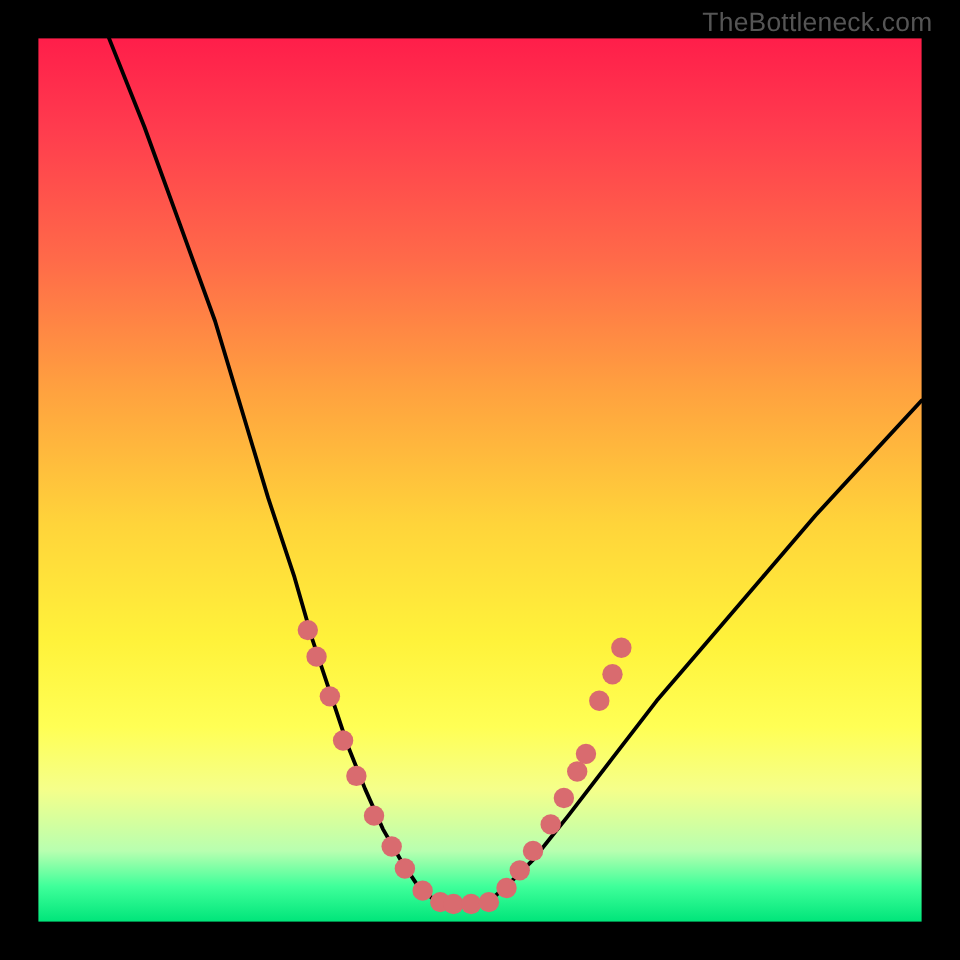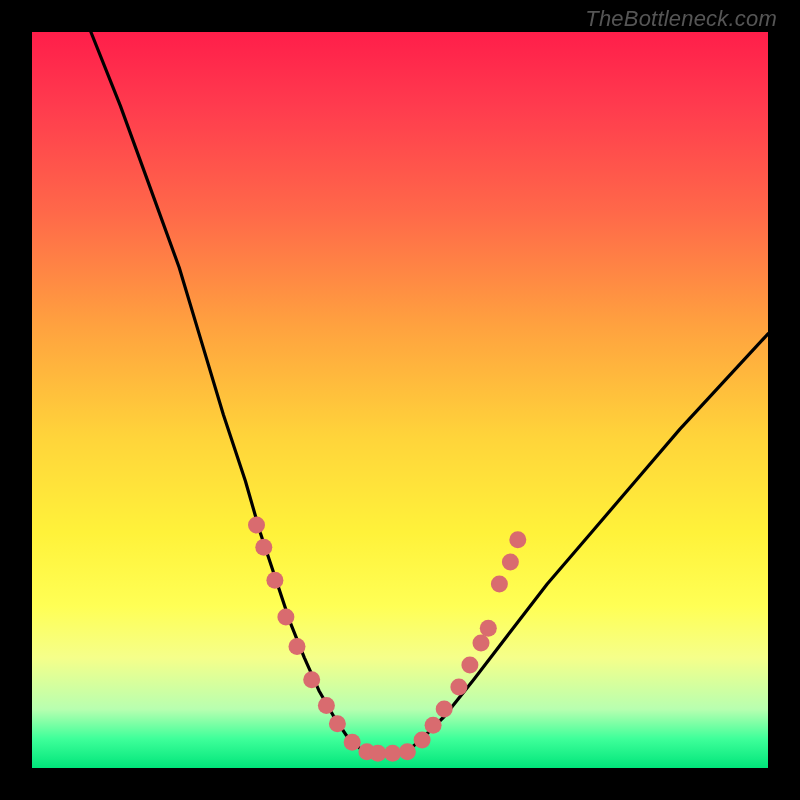--- a/index.html
+++ b/index.html
@@ -10,21 +10,20 @@
     background: #000;
     overflow: hidden;
   }
   .frame {
     position: absolute;
     left: 0;
     top: 0;
     width: 787px;
     height: 800px;
     background: #000;
-    font-style: italic;
   }
   .plot {
     position: absolute;
     left: 32px;
     top: 32px;
     width: 736px;
     height: 736px;
     background: linear-gradient(to bottom,
       #ff1e4a 0%,
       #ff3b4e 10%,

